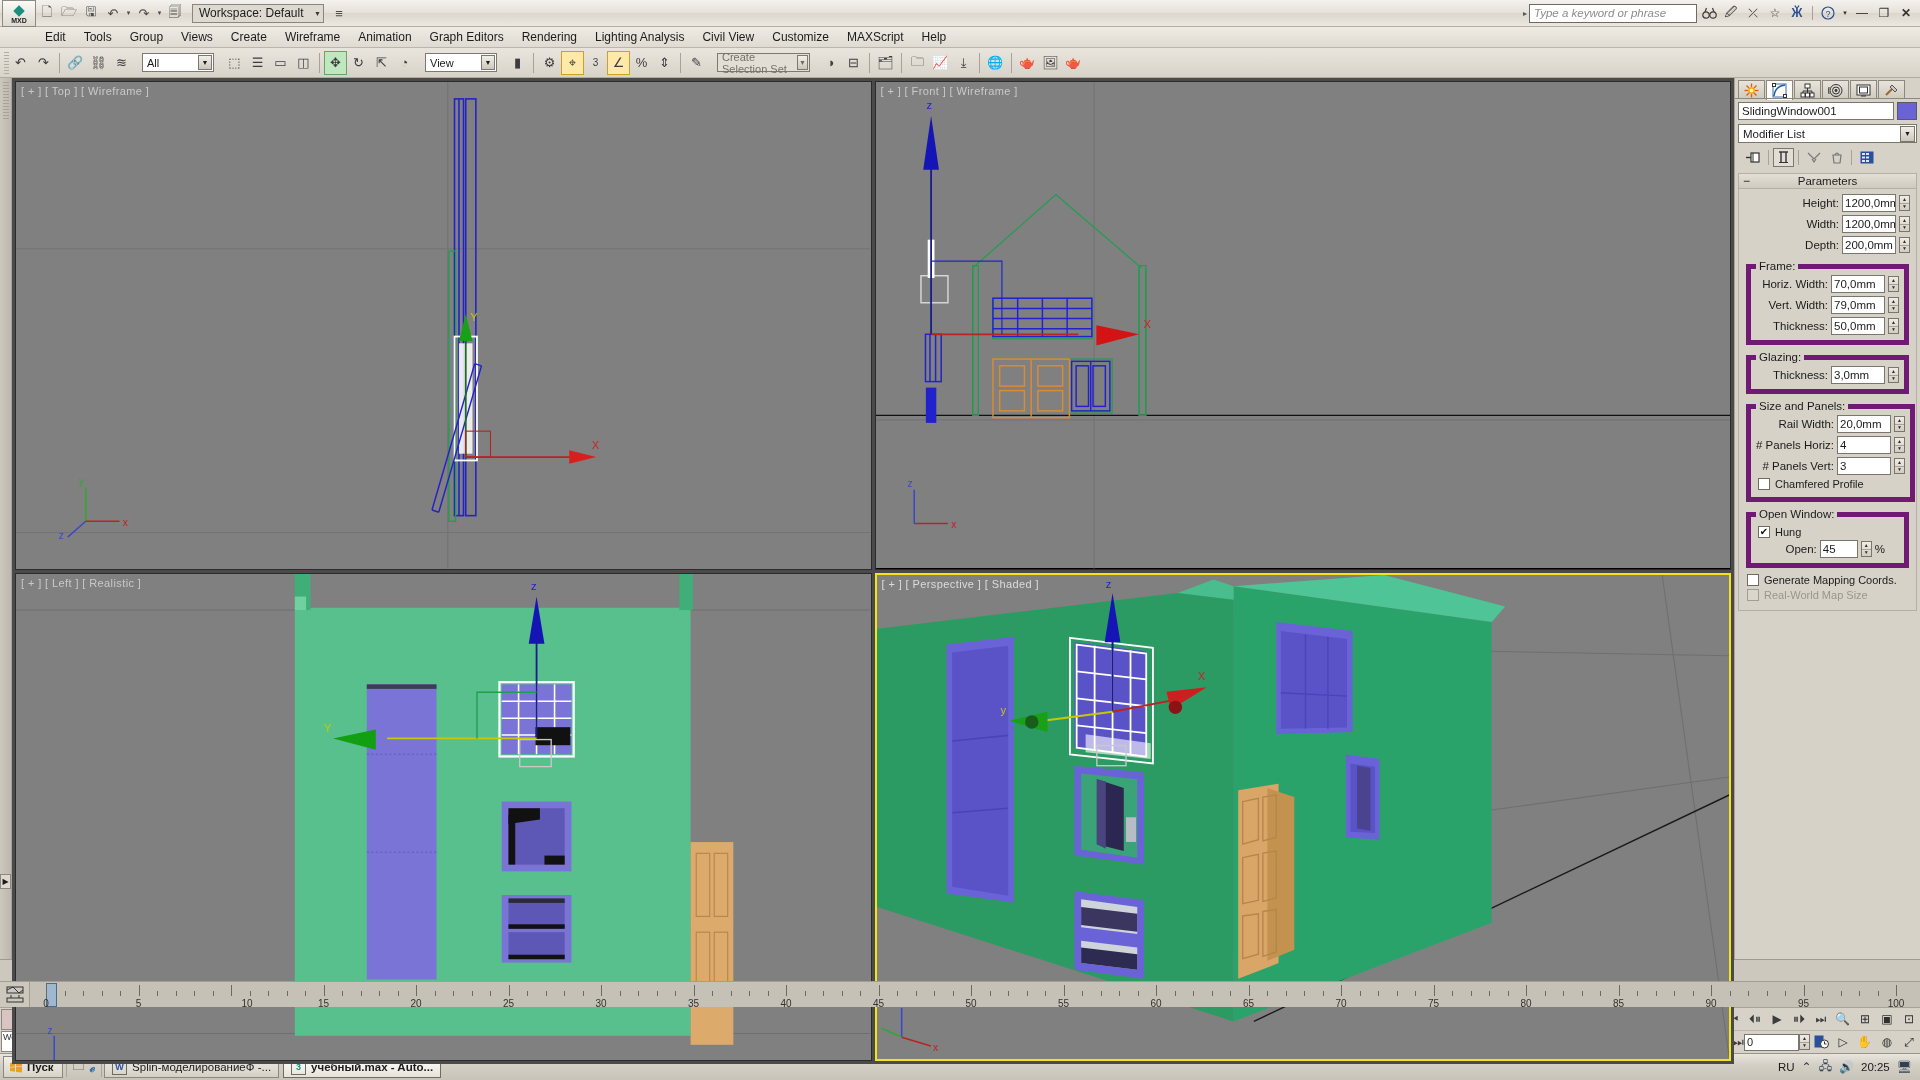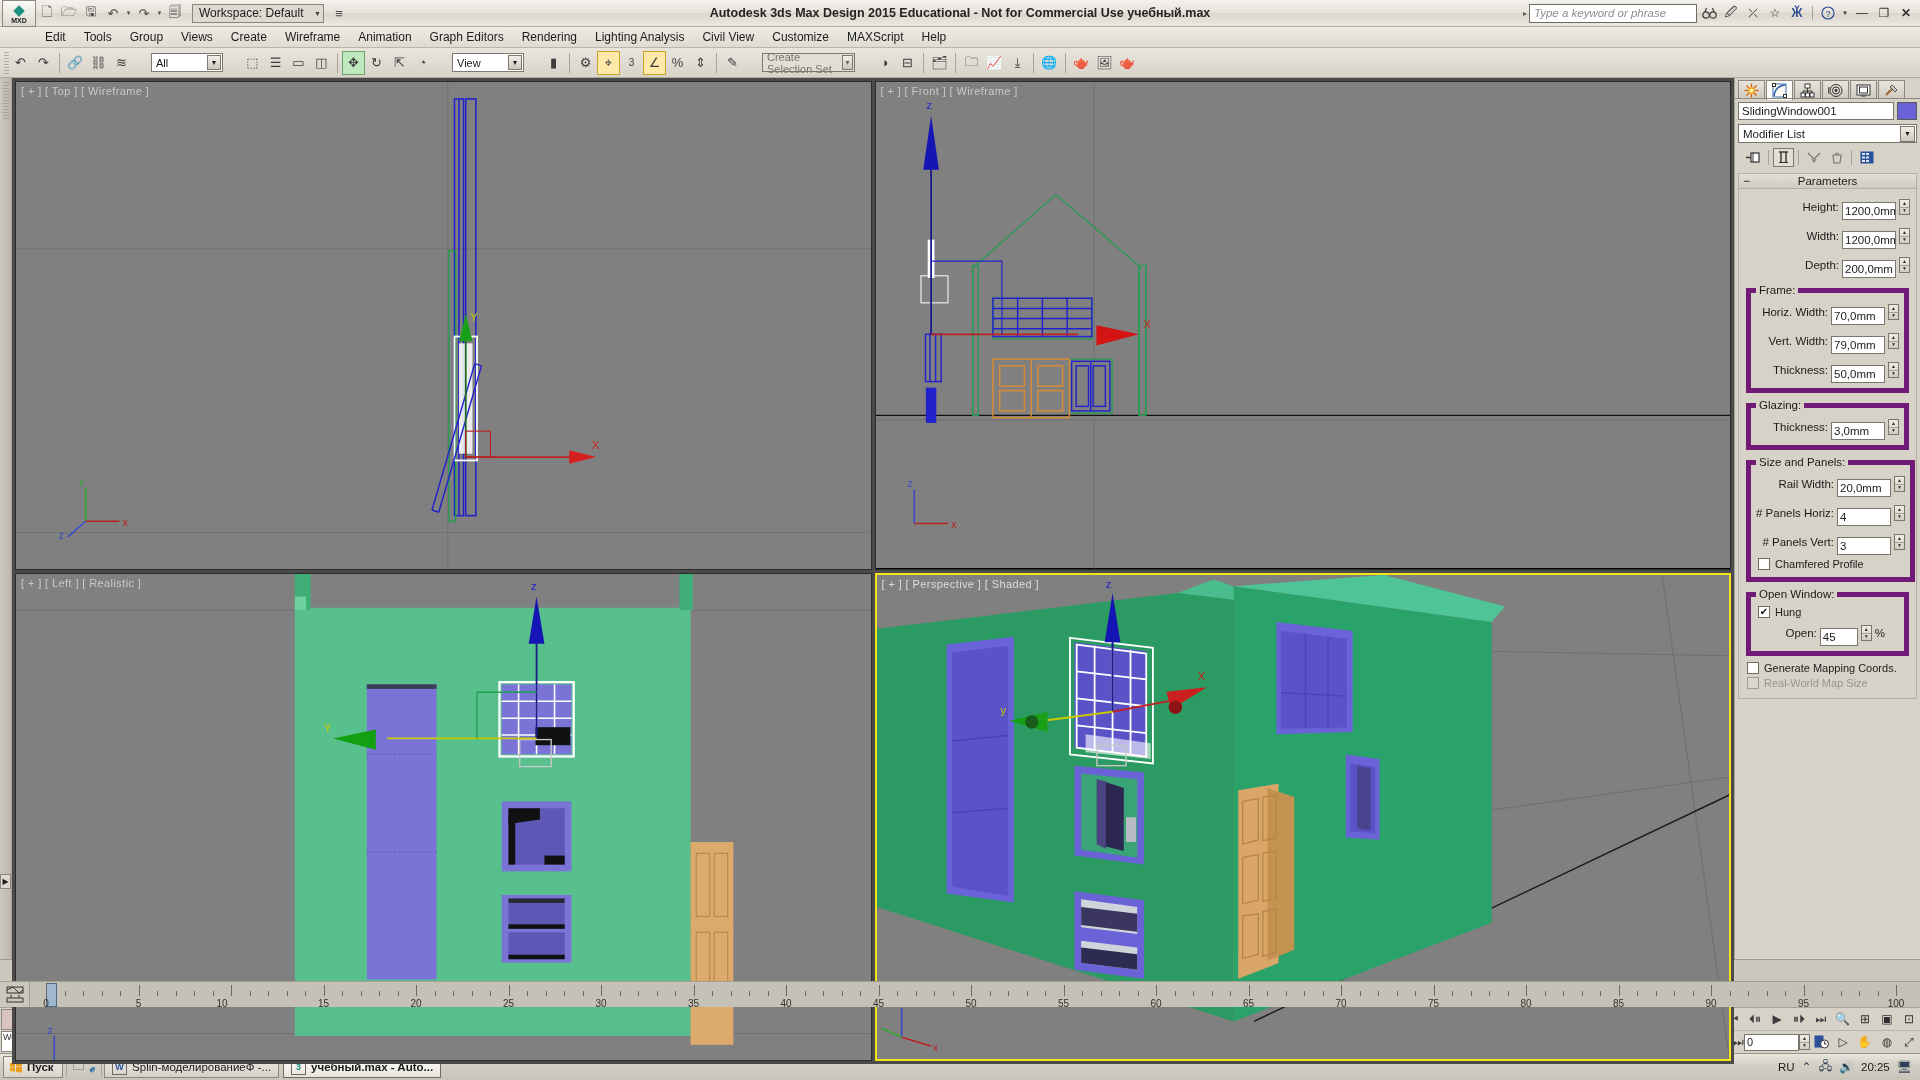--- a/index.html
+++ b/index.html
@@ -58,21 +58,21 @@
   }
   .tb-btn{
     width:23px;height:24px;display:flex;align-items:center;justify-content:center;
     font-size:13px;color:#3d3d3d;cursor:pointer;position:relative;
   }
   .tb-btn.active{background:#ffe9a8;border:1px solid #c9a227;}
   .tb-btn.greenact{background:#bfe8bf;border:1px solid #6aa36a;}
   .tb-sep{width:1px;height:20px;background:#a9a397;margin:0 4px;}
   .tb-combo{
     height:19px;border:1px solid #7d7970;background:#fff;display:flex;align-items:center;
-    justify-content:space-between;padding:0 1px 0 4px;font-size:11px;margin:0 18px;
+    justify-content:space-between;padding:0 1px 0 4px;font-size:11px;margin:0 9px;
   }
   .tb-combo .dd{width:14px;height:15px;background:linear-gradient(180deg,#f2efe9,#ccc7bc);
     border:1px solid #7d7970;display:flex;align-items:center;justify-content:center;font-size:7px;}
   .ctrl-grey{background:#e2ded5 !important;color:#6f6b62;}
 
   
   .main{flex:1 1 auto;display:flex;min-height:0;}
   .viewarea{flex:1 1 auto;display:flex;flex-direction:column;background:#3c3c3c;position:relative;}
   .vp-grid{flex:1 1 auto;display:grid;grid-template-columns:1fr 1fr;grid-template-rows:1fr 1fr;gap:3px;padding:3px;background:#4a4a4a;}
   .vp{position:relative;overflow:hidden;background:#808080;border:1px solid #2b2b2b;}
@@ -123,21 +123,21 @@
 
   .rollout{border:1px solid #b5b0a5;margin-top:5px;background:#d6d2c8;}
   .rollout-hdr{height:15px;display:flex;align-items:center;justify-content:center;position:relative;
     background:linear-gradient(180deg,#e4e0d8,#cfcabe);border-bottom:1px solid #b5b0a5;font-size:11.5px;}
   .rollout-hdr .minus{position:absolute;left:4px;top:0;line-height:15px;font-size:12px;}
   .rollout-body{padding:5px 6px 7px 6px;}
 
   .prow{display:flex;align-items:center;justify-content:flex-end;margin-bottom:3px;gap:3px;}
   .plabel{font-size:11.5px;text-align:right;white-space:nowrap;}
   .pfield{width:54px;height:16px;border:1px solid #7a766d;background:#fff;font-size:11.5px;
-    display:flex;align-items:center;padding:8px 2px;overflow:hidden;white-space:nowrap;margin-top:8px;}
+    display:flex;align-items:center;padding:8px 2px;overflow:hidden;white-space:nowrap;}
   .spin{width:11px;height:16px;display:flex;flex-direction:column;border:1px solid #7a766d;background:linear-gradient(180deg,#efece5,#d2cdc2);}
   .spin div{flex:1;display:flex;align-items:center;justify-content:center;font-size:5px;line-height:1;color:#2e2e2e;}
   .spin div:first-child{border-bottom:1px solid #a8a296;}
 
   fieldset.grp{border:5px solid #701a75;margin:6px 1px 3px 1px;padding:3px 5px 5px 5px;}
   fieldset.grp legend{font-size:11.5px;padding:0 3px;}
   .chkrow{display:flex;align-items:center;gap:5px;margin:3px 0 2px 2px;}
   .chk{width:12px;height:12px;border:1px solid #6f6b62;background:#fff;display:flex;align-items:center;justify-content:center;
     font-size:10px;line-height:1;color:#111;}
   .chk.dim{background:#dad6cd;border-color:#a39e93;color:#9b9689;}
@@ -208,21 +208,20 @@
     <div class="qaicon" style="width:9px;font-size:7px;">▾</div>
     <div class="qaicon">↷</div>
     <div class="qaicon" style="width:9px;font-size:7px;">▾</div>
     <div class="qaicon">🗐</div>
     <div class="ws-combo">
       <span>Workspace: Default</span>
       <span class="arr">▼</span>
     </div>
     <div class="qaicon" style="margin-left:4px;">≡</div>
 
-    <div class="title-center">Autodesk 3ds Max Design 2015  Educational - Not for Commercial Use   учебный.max</div>
 
     <div class="tb-right">
       <span style="font-size:8px;color:#555;">▸</span>
       <div class="searchbox">
         <span>Type a keyword or phrase</span>
       </div>
       <div class="winbtn">
         <svg width="15" height="13" viewBox="0 0 15 13">
             <circle cx="4" cy="8" r="3.2" fill="none" stroke="#3b3b3b" stroke-width="1.2"></circle>
             <circle cx="11" cy="8" r="3.2" fill="none" stroke="#3b3b3b" stroke-width="1.2"></circle>
@@ -1043,21 +1042,21 @@
           <div class="tick minor" style="left: 1736.5px;"></div>
           <div class="tick minor" style="left: 1755px;"></div>
           <div class="tick major" style="left: 1773.5px;"></div>
           <div class="tick minor" style="left: 1792px;"></div>
           <div class="tick minor" style="left: 1810.5px;"></div>
           <div class="tick minor" style="left: 1829px;"></div>
           <div class="tick minor" style="left: 1847.5px;"></div>
           <div class="tick major" style="left: 1866px;"></div>
           <div class="ticklabel" style="left: 16px;">0</div>
           <div class="ticklabel" style="left: 108.5px;">5</div>
-          <div class="ticklabel" style="left: 192px;">10</div>
+          <div class="ticklabel" style="left: 217px;">10</div>
           <div class="ticklabel" style="left: 293.5px;">15</div>
           <div class="ticklabel" style="left: 386px;">20</div>
           <div class="ticklabel" style="left: 478.5px;">25</div>
           <div class="ticklabel" style="left: 571px;">30</div>
           <div class="ticklabel" style="left: 663.5px;">35</div>
           <div class="ticklabel" style="left: 756px;">40</div>
           <div class="ticklabel" style="left: 848.5px;">45</div>
           <div class="ticklabel" style="left: 941px; text-align: right;">50</div>
           <div class="ticklabel" style="left: 1033.5px;">55</div>
           <div class="ticklabel" style="left: 1126px;">60</div>

